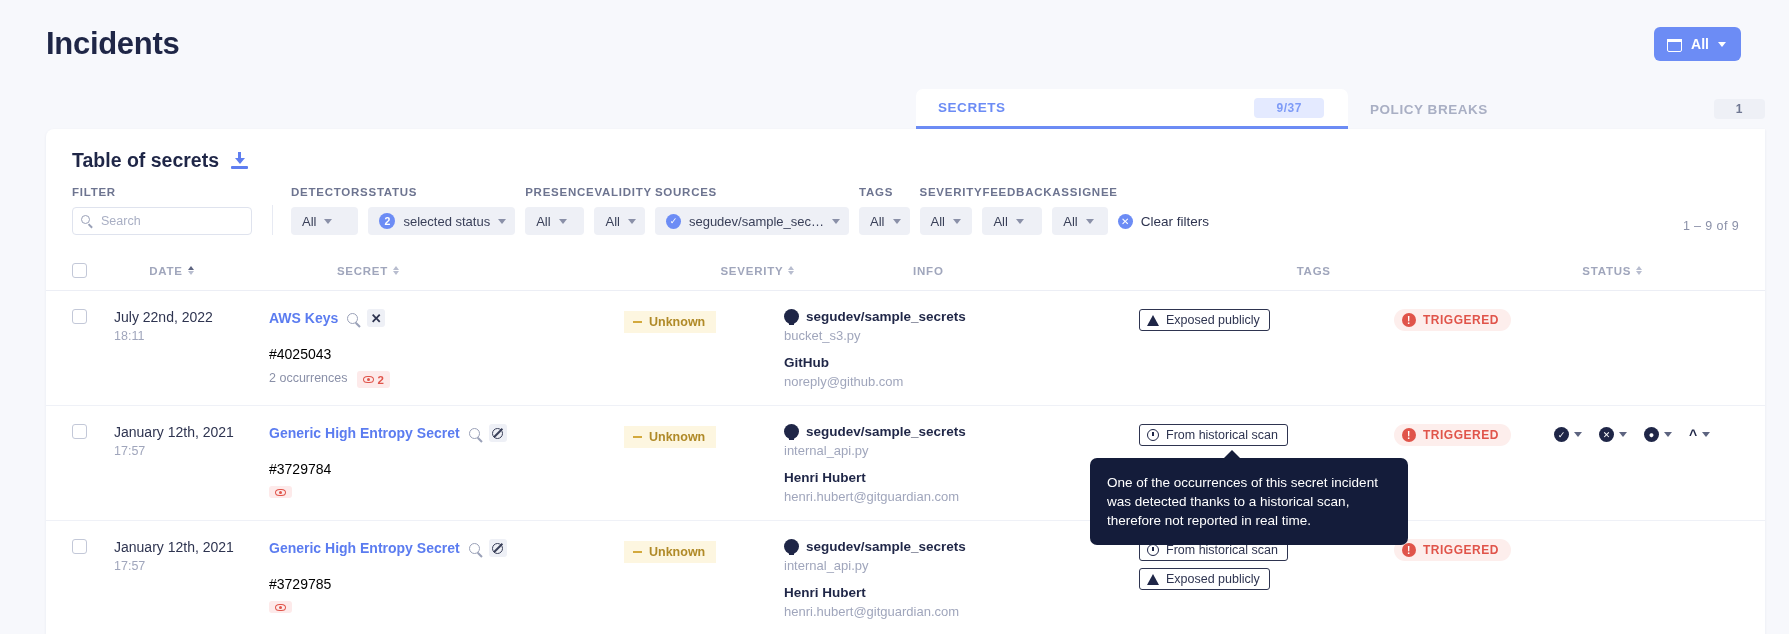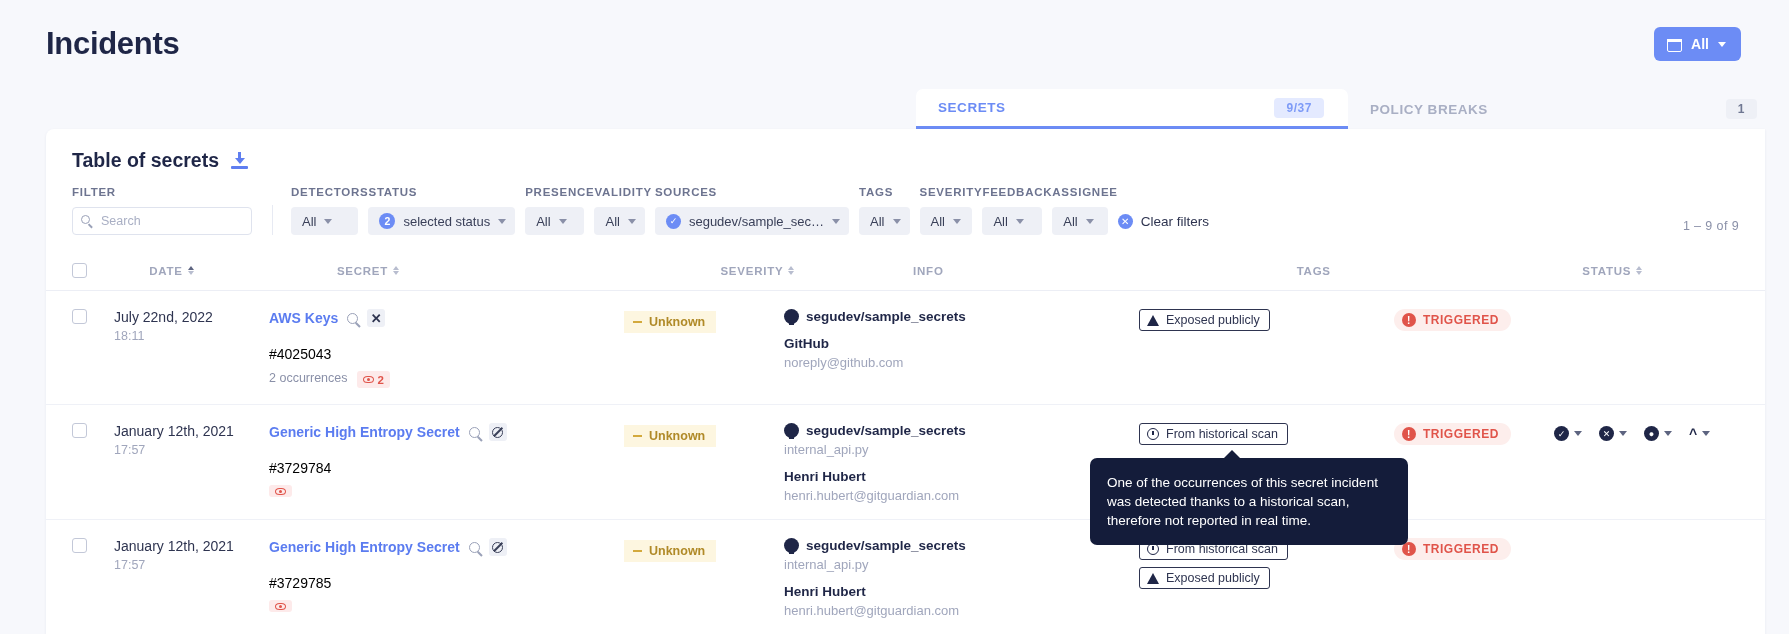--- a/index.html
+++ b/index.html
@@ -22,28 +22,28 @@
   .all-btn .cal { width: 15px; height: 15px; position: relative; display: inline-block; }
   .all-btn .cal i { position: absolute; left: 0; top: 2px; width: 15px; height: 13px;
                     border: 1.6px solid #fff; border-radius: 2px; }
   .all-btn .cal b { position: absolute; left: 0; top: 2px; width: 15px; height: 3px;
                     background: #fff; }
   .caret { width: 0; height: 0; border-left: 4.5px solid transparent;
            border-right: 4.5px solid transparent; border-top: 5px solid currentColor;
            display: inline-block; }
 
   
-  .tabs { position: absolute; left: 916px; top: 89px; right: 8px; display: flex; justify-content: flex-end; }
+  .tabs { position: absolute; left: 916px; top: 89px; right: 0; display: flex; justify-content: flex-end; }
   .tab { display: flex; align-items: center; justify-content: space-between;
          height: 40px; padding: 0 24px 0 22px; cursor: pointer;
          font-size: 13.5px; font-weight: 700; letter-spacing: .55px; }
   .tab.active { width: 432px; background: #fff; color: #6c8cf5;
                 border-radius: 7px 7px 0 0; border-bottom: 3px solid #6c8cf5; }
   .tab.inactive { flex: 1; color: #a9afc4; background: transparent; }
-  .tab-badge { font-size: 12px; font-weight: 700; padding: 3px 12px; border-radius: 4px; }
+  .tab-badge { font-size: 12px; font-weight: 700; padding: 3px 22px; border-radius: 4px; }
   .tab.active .tab-badge { background: #e4eaff; color: #7e9bf7; }
   .tab.inactive .tab-badge { background: #eef0f6; color: #6f7siren; color: #6f7792; }
 
   
   .card { position: absolute; left: 46px; top: 129px; right: 24px; bottom: 0;
           background: #fff; border-radius: 8px 0 0 0;
           box-shadow: 0 1px 3px rgba(30,40,90,.07); overflow: hidden; }
   .card-head { display: flex; align-items: center; gap: 12px; padding: 20px 26px 0 26px; }
   .card-title { font-size: 19.5px; font-weight: 700; color: #1f2647; }
   .dl-icon { width: 17px; height: 17px; position: relative; cursor: pointer; }
@@ -396,20 +396,21 @@
         <span class="sev-pill">
           <span class="sev-dash"></span>
           <span>Unknown</span>
         </span>
       </div>
       <div class="c-info">
         <div class="gh-line">
           <span class="gh-ico"></span>
           <span class="gh-name">segudev/sample_secrets</span>
         </div>
+        <div class="i-sub">bucket_s3.py</div>
         <div class="i-person">GitHub</div>
         <div class="i-sub">noreply@github.com</div>
       </div>
       <div class="c-tags">
         <span class="tag">
           <span class="warn"></span>
           <span>Exposed publicly</span>
         </span>
       </div>
       <div class="c-status">

